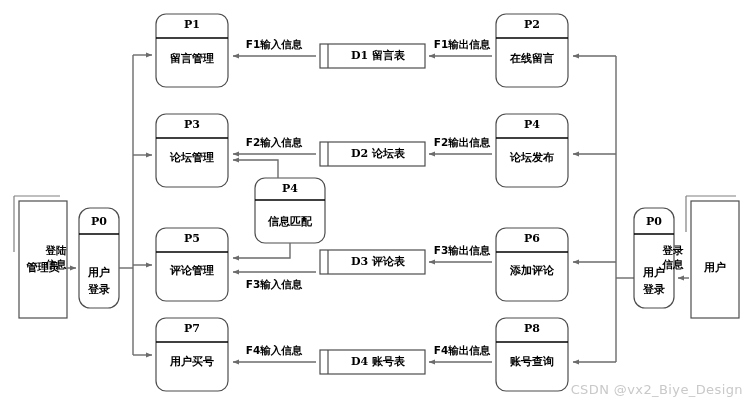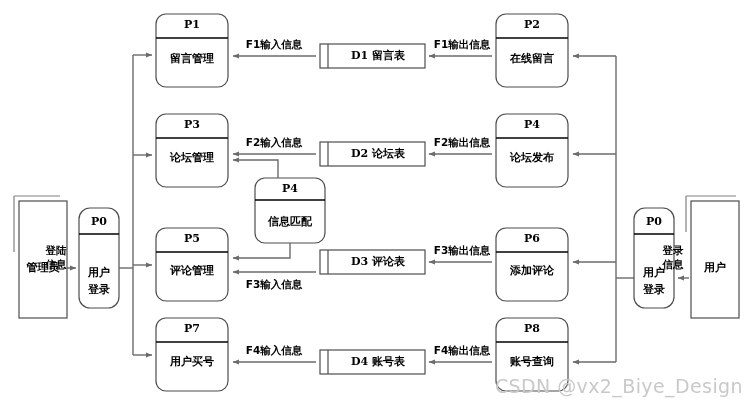--- a/index.html
+++ b/index.html
@@ -93,21 +93,21 @@
     font-size: 10.5px;
     fill: #000000;
     text-anchor: middle;
     dominant-baseline: middle;
   }
   .watermark {
     position: absolute;
     right: 6px;
     bottom: 4px;
     font-family: "DejaVu Sans", "Liberation Sans", sans-serif;
-    font-size: 19px;
+    font-size: 13px;
     color: #c9c9c9;
     letter-spacing: 0.4px;
     white-space: nowrap;
     user-select: none;
   }
 </style>
 </head>
 <body>
 
 <div id="canvas">

